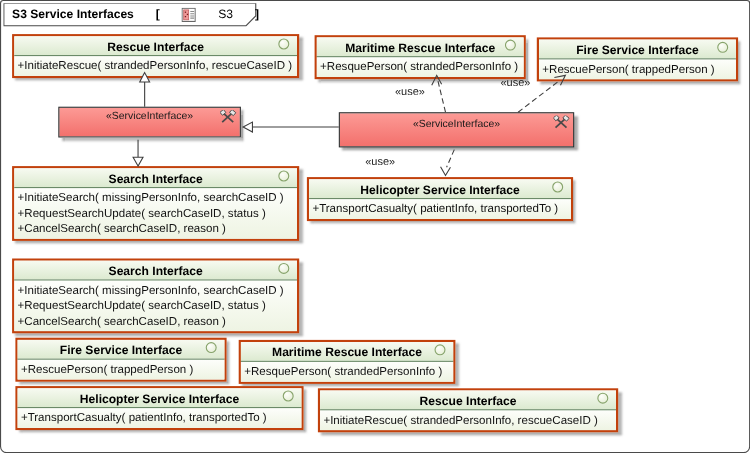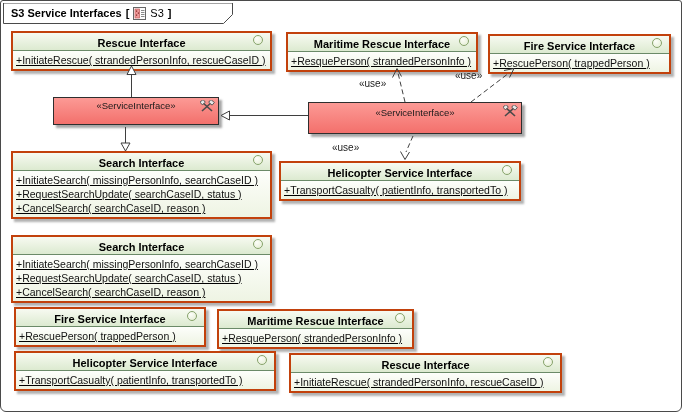--- a/index.html
+++ b/index.html
@@ -5,21 +5,21 @@
   html,body{margin:0;padding:0;background:#ffffff;}
   .stage{
     position:relative;width:682px;height:412px;background:#ffffff;
     border:1px solid #4a4a4a;border-radius:3px 3px 6px 6px;
     font-family:"Liberation Sans",sans-serif;overflow:hidden;box-sizing:border-box;
   }
   
   .tab{position:absolute;left:2px;top:2px;width:230px;height:19px;z-index:4;}
   .tab-shape{position:absolute;left:0;top:0;}
   .tab-content{
-    position:absolute;left:8px;top:2px;height:16px;display:flex;align-items:center;gap:4px;
+    position:absolute;left:8px;top:2px;height:16px;display:flex;align-items:center;gap:20px;
     font-size:11px;color:#000;white-space:nowrap;
   }
   .tab-title{font-weight:bold;}
   .tab-bracket{font-weight:bold;}
   .tab-abbr{font-weight:normal;}
   
   .ibox{
     position:absolute;border:2px solid #c2410c;background:#ffffff;
     box-shadow:3px 3px 2px rgba(125,125,125,0.6);z-index:1;box-sizing:border-box;
   }
@@ -30,21 +30,20 @@
   }
   .ititle{font-size:11px;font-weight:bold;color:#000;line-height:17px;}
   .lollipop{
     position:absolute;right:7px;top:2px;width:10px;height:10px;border-radius:50%;
     border:1.5px solid #87a36b;background:radial-gradient(circle at 35% 30%,#fdfefa 0%,#e2ecd0 100%);
     box-sizing:border-box;
   }
   .ibody{
     background:linear-gradient(180deg,#fdfefb 0%,#eef4e3 100%);
     padding:2px 3px;
-    text-decoration:underline;
   }
   .op{font-size:10.5px;color:#111;line-height:14px;white-space:nowrap;}
   
   .sbox{
     position:absolute;border:1px solid #2e2e2e;
     background:linear-gradient(180deg,#fc9a95 0%,#f3706c 100%);
     box-shadow:3px 3px 2px rgba(120,120,120,0.65);z-index:1;box-sizing:border-box;
     text-align:center;
   }
   .stereo{font-size:9.5px;color:#1a1a1a;line-height:12px;margin-top:2px;}

